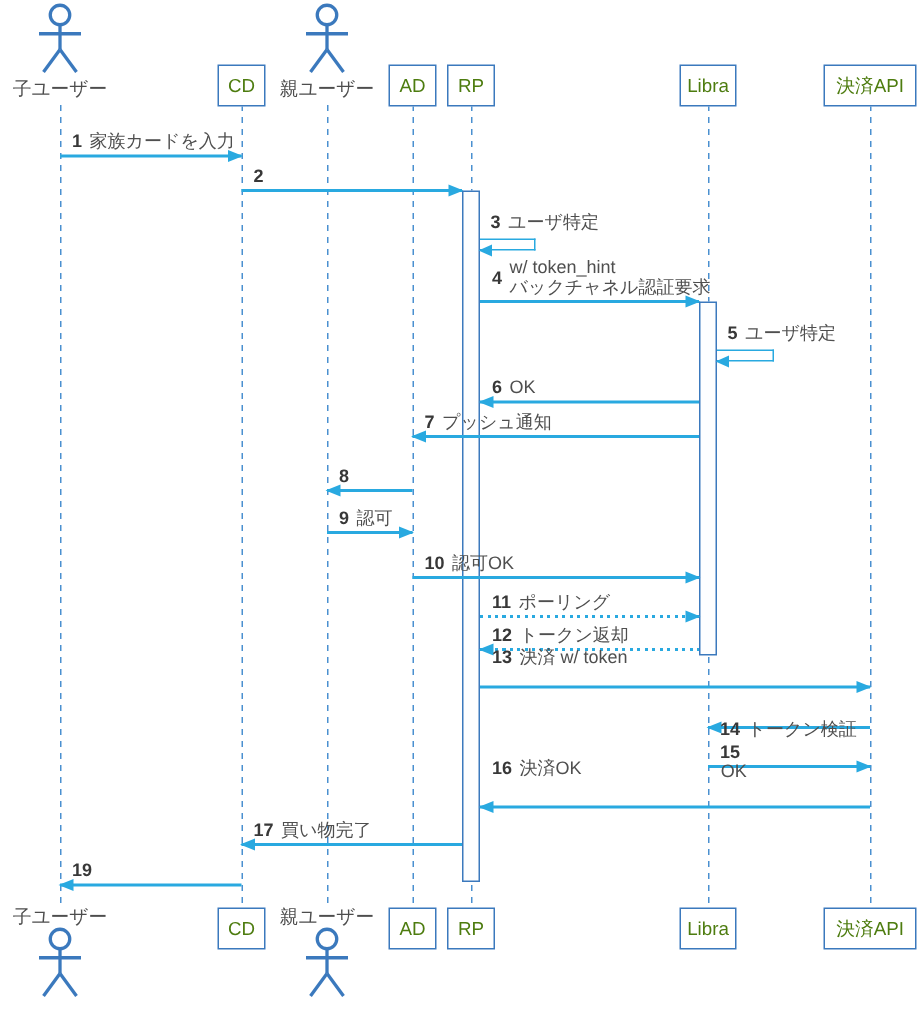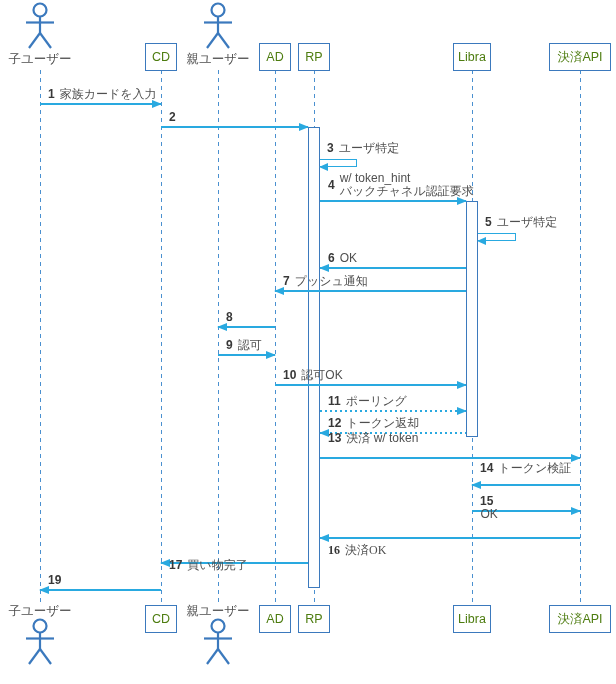--- a/index.html
+++ b/index.html
@@ -213,42 +213,42 @@
     <div class="msg-line line-solid" style="left: 320px; top: 457px; width: 260px;">
       <div class="ah ah-right"></div>
     </div>
     <div class="msg-label" style="left: 328px; top: 432px;">
       <span class="msg-num">13</span>
       <span class="msg-text">決済 w/ token</span>
     </div>
     <div class="msg-line line-solid" style="left: 472px; top: 484px; width: 108px;">
       <div class="ah ah-left"></div>
     </div>
-    <div class="msg-label" style="left: 480px; top: 462px;">
+    <div class="msg-label" style="left: 480px; top: 480px;">
       <span class="msg-num">14</span>
       <span class="msg-text">トークン検証</span>
     </div>
     <div class="msg-line line-solid" style="left: 472px; top: 510px; width: 108px;">
       <div class="ah ah-right"></div>
     </div>
     <div class="msg-label" style="left: 480px; top: 495px; flex-direction: column;">
       <span class="msg-num">15</span>
       <span class="msg-text">OK</span>
     </div>
     <div class="msg-line line-solid" style="left: 320px; top: 537px; width: 260px;">
       <div class="ah ah-left"></div>
     </div>
-    <div class="msg-label" style="left: 328px; top: 544px; font-family: Liberation Serif, serif;">
+    <div class="msg-label" style="left: 328px; top: 506px;">
       <span class="msg-num">16</span>
       <span class="msg-text">決済OK</span>
     </div>
     <div class="msg-line line-solid" style="left: 161px; top: 562px; width: 147px;">
       <div class="ah ah-left"></div>
     </div>
-    <div class="msg-label" style="left: 169px; top: 547px; margin-top: 12px;">
+    <div class="msg-label" style="left: 169px; top: 547px;">
       <span class="msg-num">17</span>
       <span class="msg-text">買い物完了</span>
     </div>
     <div class="msg-line line-solid" style="left: 40px; top: 589px; width: 121px;">
       <div class="ah ah-left"></div>
     </div>
     <div class="msg-label" style="left: 48px; top: 574px;">
       <span class="msg-num">19</span>
       <span class="msg-text"></span>
     </div>

